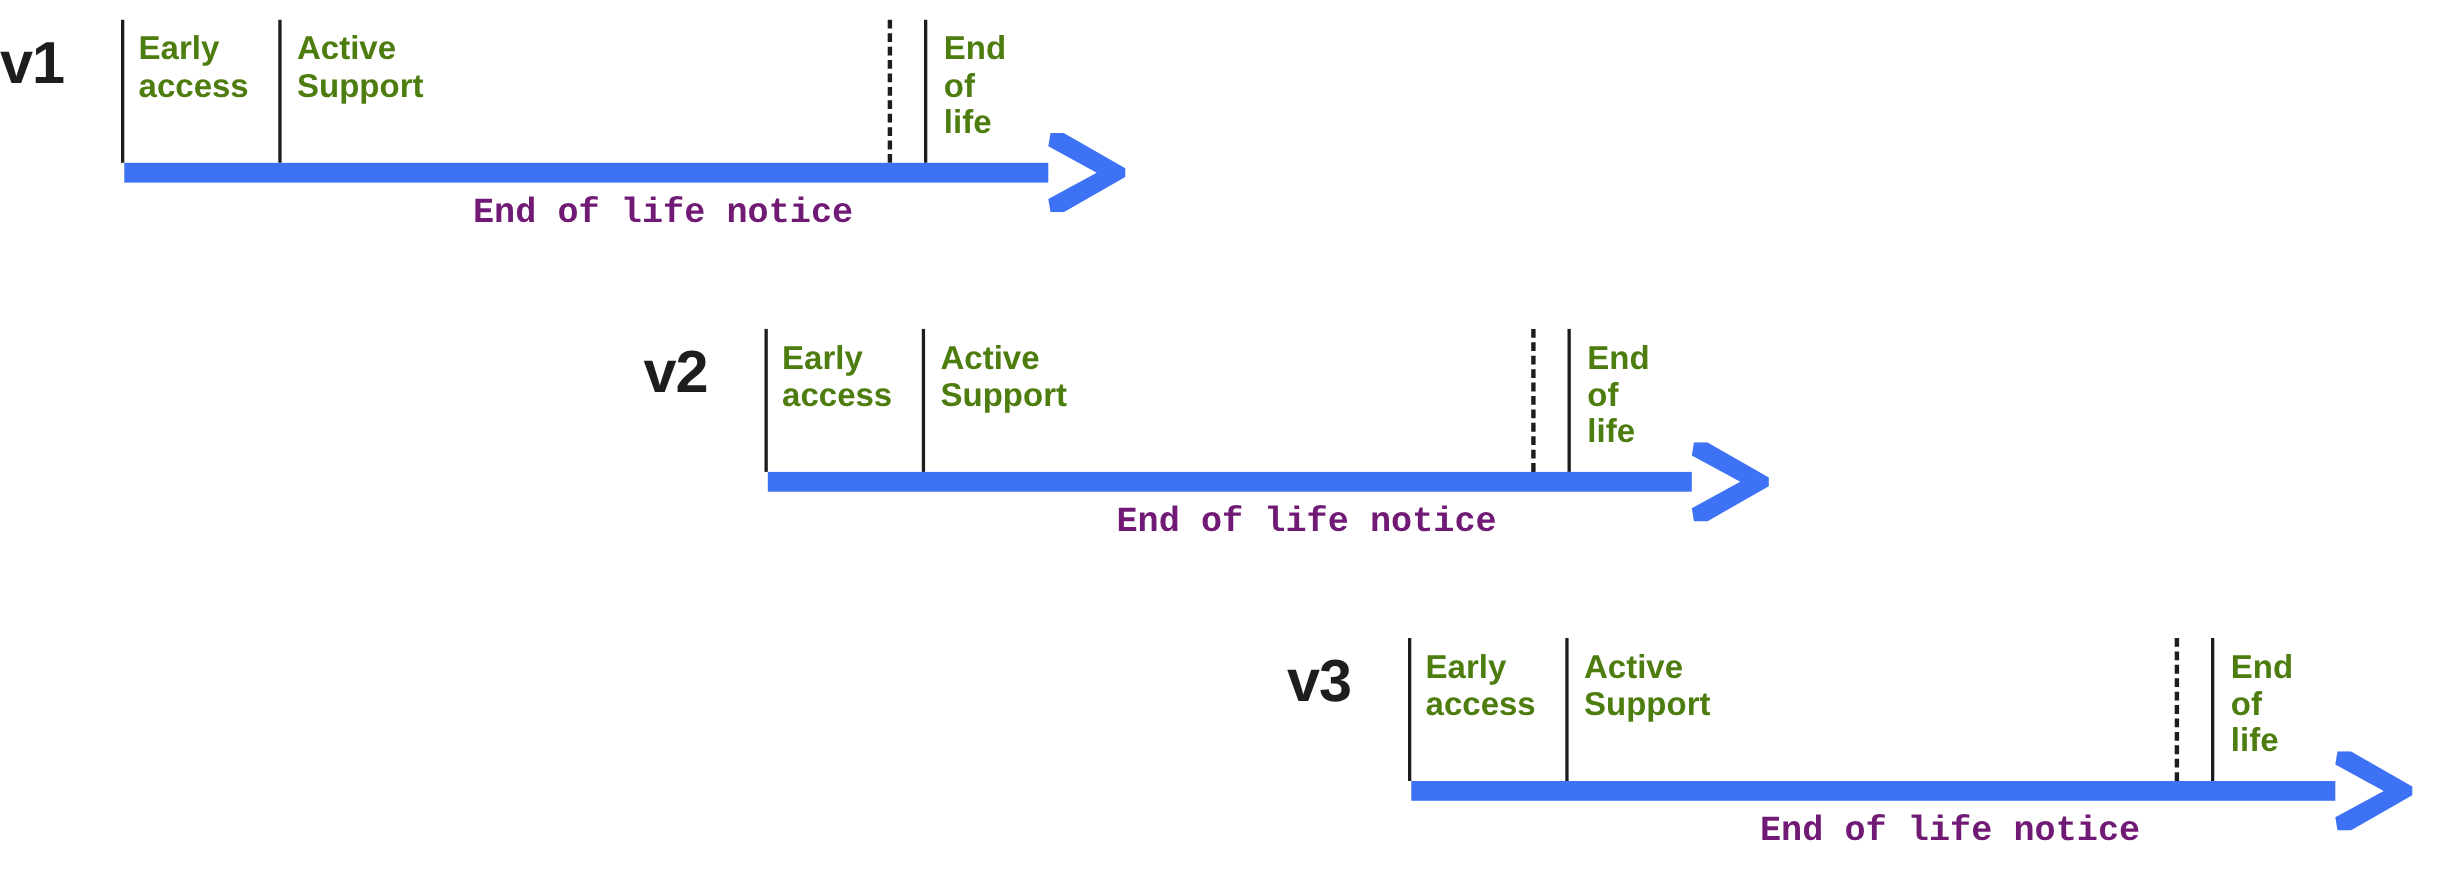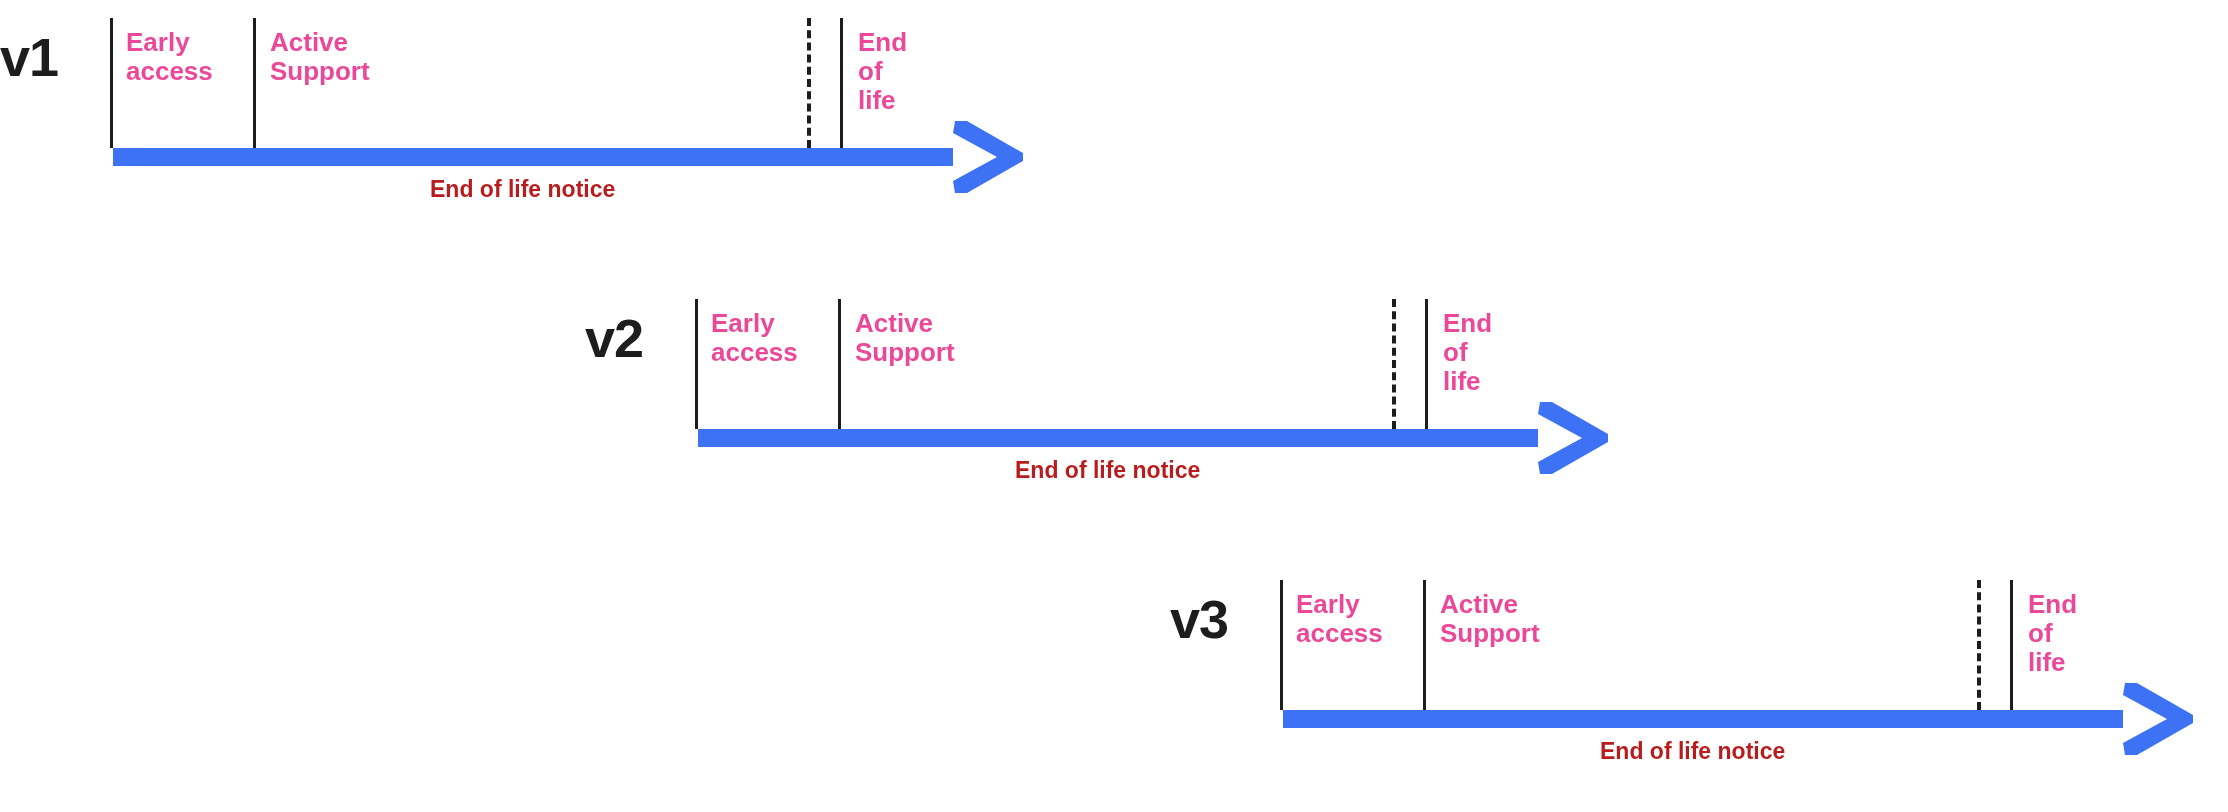--- a/index.html
+++ b/index.html
@@ -59,48 +59,49 @@
     top: 18px;
     width: 0;
     height: 130px;
     border-left: 4px dashed #1d1d1d;
   }
 
   
   .phase-label {
     position: absolute;
     top: 28px;
-    font-size: 26px;
+    font-size: 30px;
     font-weight: 700;
-    color: #ec4899;
+    color: #4d7c0f;
     line-height: 1.12;
     white-space: pre-line;
   }
 
   
   .arrow-shaft {
     position: absolute;
     height: 18px;
     background: #3d72f5;
   }
   .arrow-head {
     position: absolute;
     width: 0;
     height: 0;
   }
   .arrow-head svg { display: block; }
 
   
   .notice-label {
     position: absolute;
-    font-size: 23px;
+    font-size: 32px;
     font-weight: 700;
-    color: #b91c1c;
+    color: #701a75;
     white-space: nowrap;
     line-height: 1;
+    font-family: Liberation Mono, monospace;
   }
 </style>
 </head>
 <body>
 
 <div id="rows-host">
   <div class="timeline-row" style="left: 0px; top: 0px;">
 
     <div class="version-label">v1</div>
 

